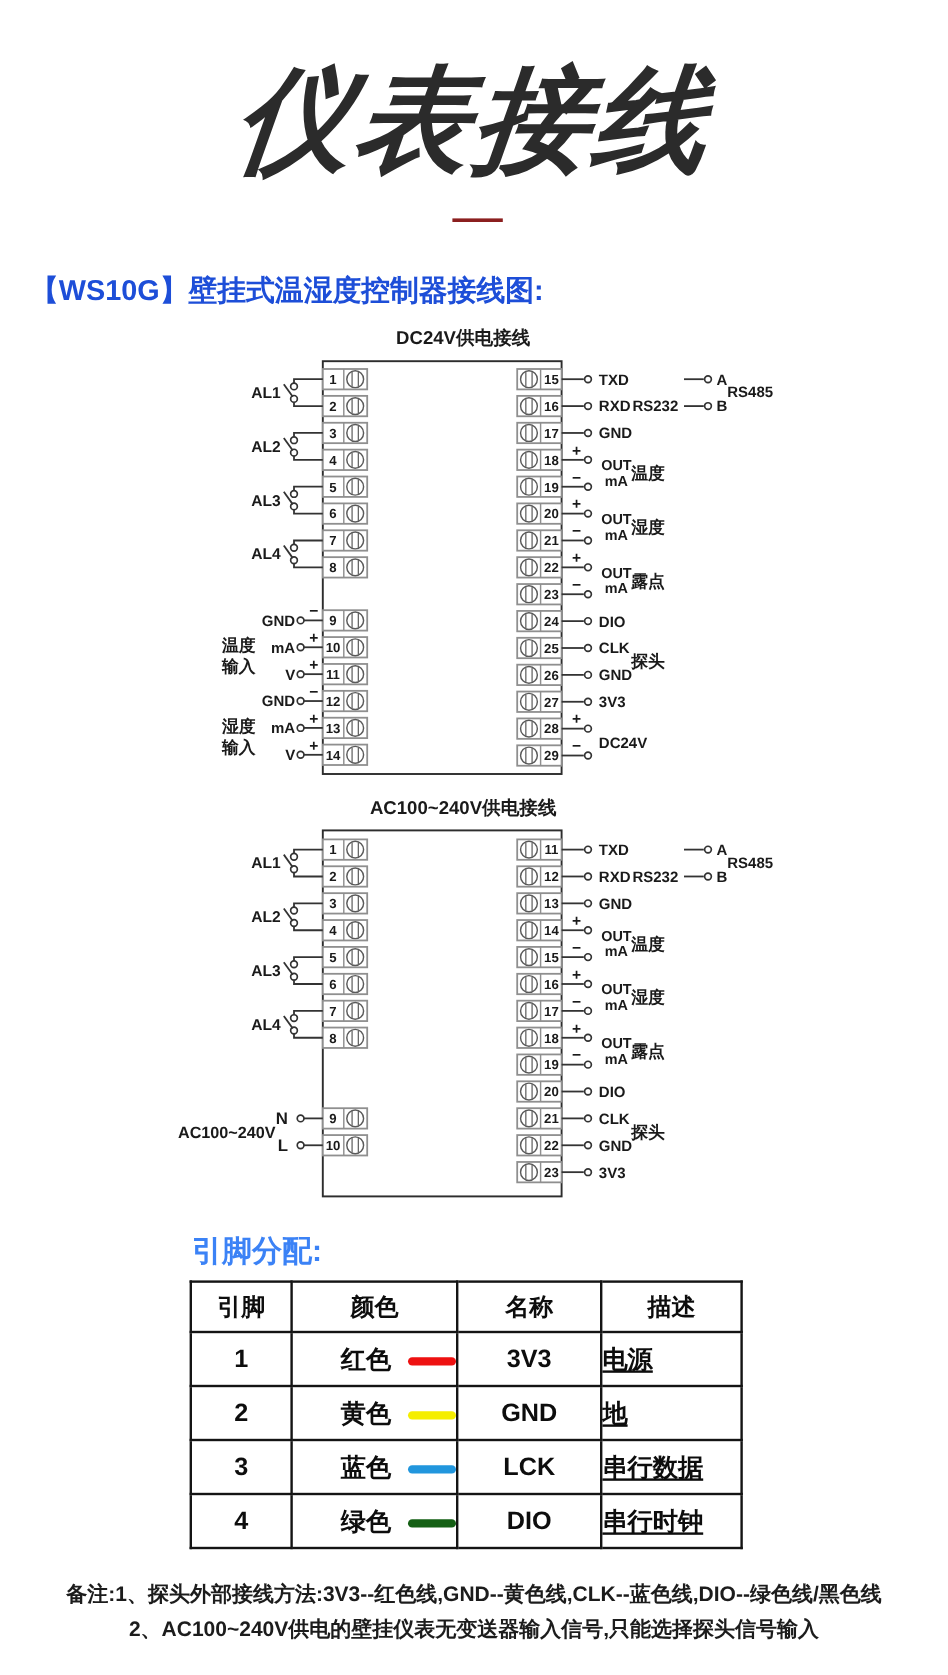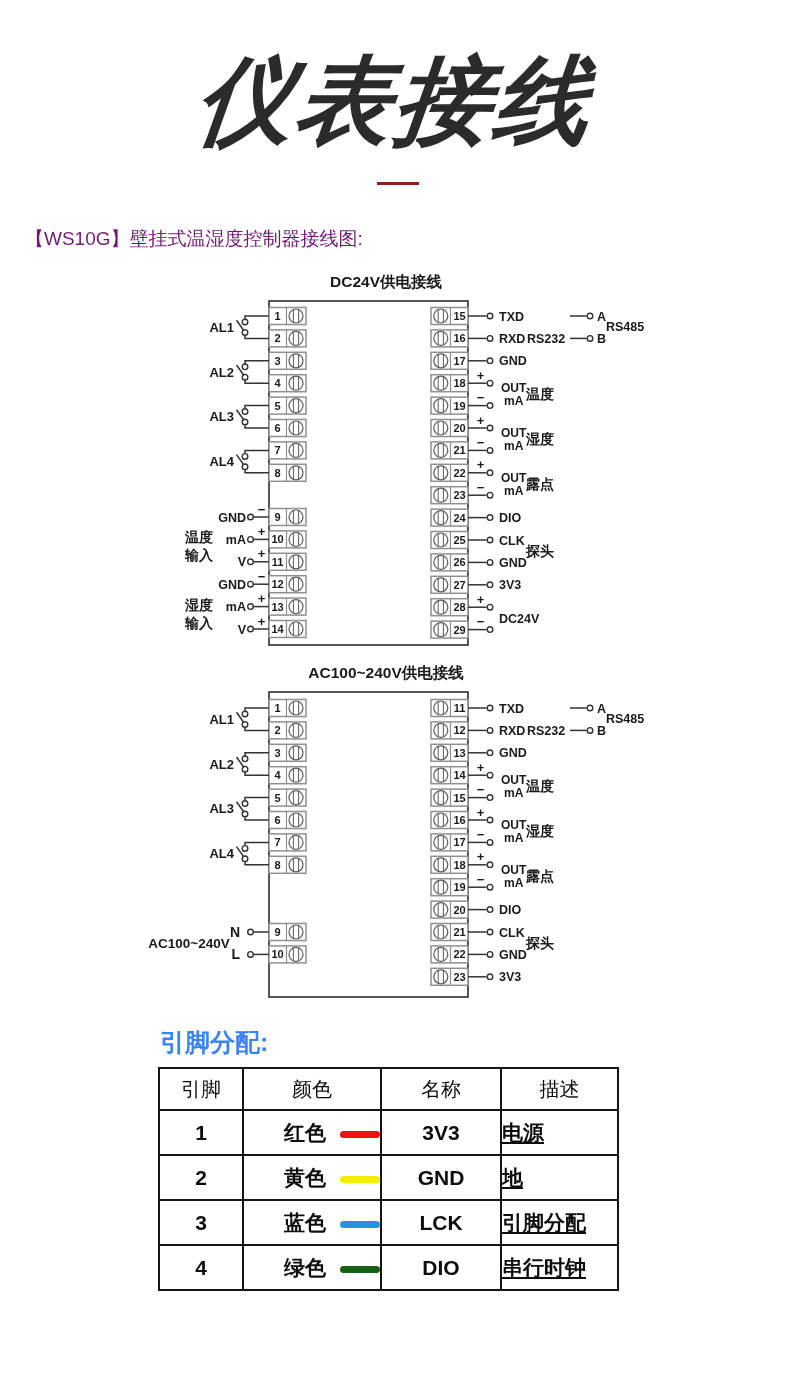--- a/index.html
+++ b/index.html
@@ -2,28 +2,28 @@
 <html><head>
 <meta charset="utf-8">
 <style>
   html,body{margin:0;padding:0;background:#fff;}
   .page{position:relative;width:790px;height:1396px;background:#ffffff;overflow:hidden;
         font-family:"Liberation Sans",sans-serif;color:#1a1a1a;}
   .main-title{position:absolute;top:40px;left:0;width:100%;text-align:center;
         font-size:96px;line-height:122px;font-weight:900;font-style:italic;
         color:#2b2b2b;letter-spacing:3px;transform:skewX(-6deg);}
   .dash{position:absolute;top:182px;left:377px;width:42px;height:3px;background:#8b1f1f;}
-  .subtitle{position:absolute;top:226px;left:25px;font-size:19px;font-weight:400;color:#701a75;}
+  .subtitle{position:absolute;top:226px;left:25px;font-size:24px;font-weight:700;color:#1d4ed8;}
   #diagram-svg{position:absolute;top:0;left:0;}
   #diagram-svg text{font-family:"Liberation Sans",sans-serif;font-weight:700;fill:#1a1a1a;}
   .pin-heading{position:absolute;top:1026px;left:160px;font-size:25px;font-weight:800;color:#3b82f6;}
   .pin-table{position:absolute;top:1067px;left:158px;border-collapse:collapse;table-layout:fixed;}
   .pin-table th,.pin-table td{border:2px solid #141414;padding:0;vertical-align:middle;
         font-weight:600;font-size:21px;color:#0d0d0d;}
-  .pin-table th{height:40px;font-size:20px;font-weight:400;text-align:center;border-radius:20px;}
+  .pin-table th{height:40px;font-size:20px;font-weight:700;text-align:center;border-radius:20px;}
   .pin-table td{height:43px;}
   .col-pin{width:84px;} .col-color{width:138px;} .col-name{width:120px;} .col-desc{width:117px;}
   .cell-center{text-align:center;}
   .cell-color{padding-left:32px;text-align:right;}
   .cell-desc{padding-left:19px;text-decoration:underline;}
   .swatch{display:inline-block;width:40px;height:7px;border-radius:4px;margin-left:14px;vertical-align:2px;}
   .notes{position:absolute;top:1314px;left:0;width:100%;text-align:center;
         font-size:17.5px;font-weight:700;color:#1c1c1c;line-height:29px;}
 </style>
 </head>
@@ -691,25 +691,29 @@
     <tr>
       <td class="cell-center">2</td>
       <td class="cell-color"><span>黄色</span><span class="swatch" style="background: rgb(245, 238, 0);"></span></td>
       <td class="cell-center">GND</td>
       <td class="cell-desc">地</td>
     </tr>
     <tr>
       <td class="cell-center">3</td>
       <td class="cell-color"><span>蓝色</span><span class="swatch" style="background: rgb(33, 150, 221);"></span></td>
       <td class="cell-center">LCK</td>
-      <td class="cell-desc">引脚分配</td>
+      <td class="cell-desc">串行数据</td>
     </tr>
     <tr>
       <td class="cell-center">4</td>
       <td class="cell-color"><span>绿色</span><span class="swatch" style="background: rgb(21, 96, 21);"></span></td>
       <td class="cell-center">DIO</td>
       <td class="cell-desc">串行时钟</td>
     </tr>
   </tbody>
     </table>
 
+  <div class="notes">
+    <div>备注:1、探头外部接线方法:3V3--红色线,GND--黄色线,CLK--蓝色线,DIO--绿色线/黑色线</div>
+    <div>2、AC100~240V供电的壁挂仪表无变送器输入信号,只能选择探头信号输入</div>
+  </div>
 
 </div>
 
 </body></html>

